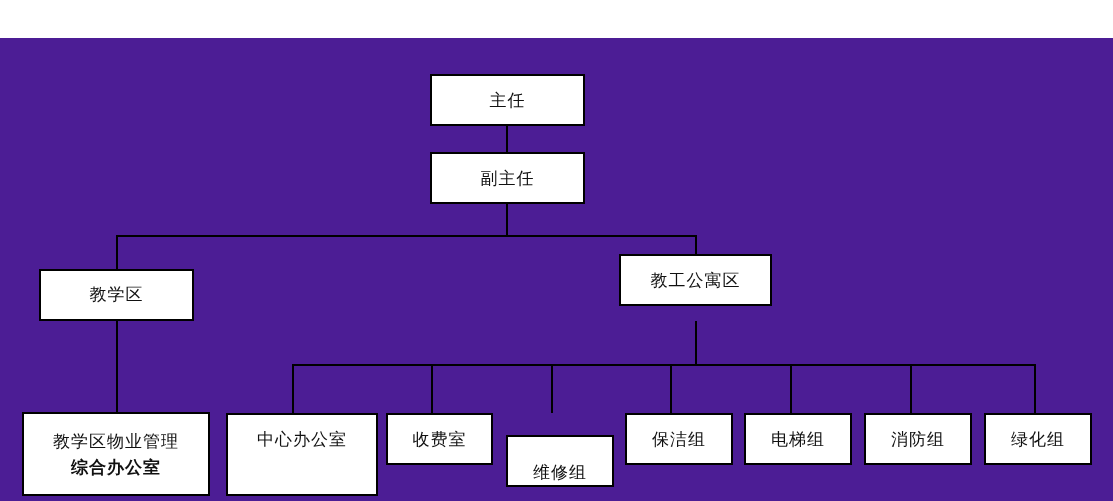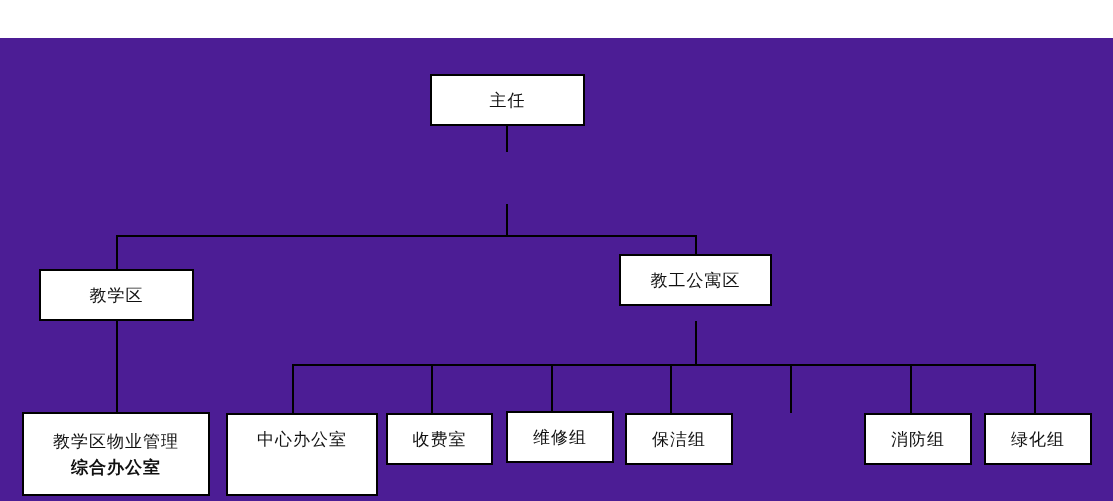--- a/index.html
+++ b/index.html
@@ -57,27 +57,30 @@
 <body>
 
 <div id="chart-root">
 
   <div class="node" style="left:430px; top:36px; width:155px; height:52px;">
     <span>主任</span>
   </div>
 
   <div class="connector v" style="left:506px; top:88px; height:26px;"></div>
 
+  <div class="node" style="left:430px; top:114px; width:155px; height:52px;">
+    <span>副主任</span>
+  </div>
 
   <div class="connector v" style="left:506px; top:166px; height:31px;"></div>
   <div class="connector h" style="left:116px; top:197px; width:580px;"></div>
   <div class="connector v" style="left:116px; top:197px; height:34px;"></div>
   <div class="connector v" style="left:695px; top:197px; height:34px;"></div>
 
-  <div class="node" style="left:39px; top:231px; width:155px; height:52px;">
+  <div class="node" style="left:39px; top:231px; width:155px; height:52px;font-family:Liberation Serif, serif;">
     <span>教学区</span>
   </div>
 
   <div class="node" style="left:619px; top:216px; width:153px; height:52px;">
     <span>教工公寓区</span>
   </div>
 
   <div class="connector v" style="left:116px; top:283px; height:91px;"></div>
 
   <div class="connector v" style="left:695px; top:283px; height:43px;"></div>
@@ -97,28 +100,31 @@
   </div>
 
   <div class="node" style="left:386px; top:375px; width:107px; height:52px;">
     <span>收费室</span>
   </div>
 
   <div class="node top-aligned" style="left:226px; top:375px; width:152px; height:83px;">
     <span>中心办公室</span>
   </div>
 
-  <div class="node" style="left:506px; top:373px; width:108px; height:52px;">
+  <div class="node" style="left:506px; top:397px; width:108px; height:52px;justify-content:flex-end;">
     <span>维修组</span>
   </div>
 
   <div class="node" style="left:625px; top:375px; width:108px; height:52px;text-align:center;">
     <span>保洁组</span>
   </div>
 
+  <div class="node" style="left:744px; top:375px; width:108px; height:52px;">
+    <span>电梯组</span>
+  </div>
 
   <div class="node" style="left:864px; top:375px; width:108px; height:52px;">
     <span>消防组</span>
   </div>
 
   <div class="node" style="left:984px; top:375px; width:108px; height:52px;justify-content:center;">
     <span>绿化组</span>
   </div>
 
 </div>

